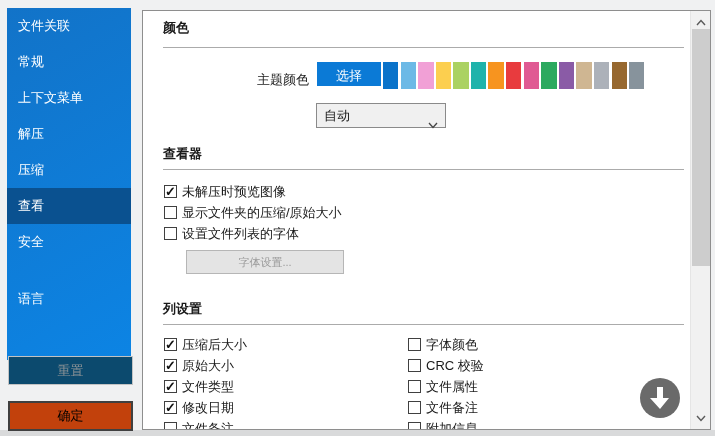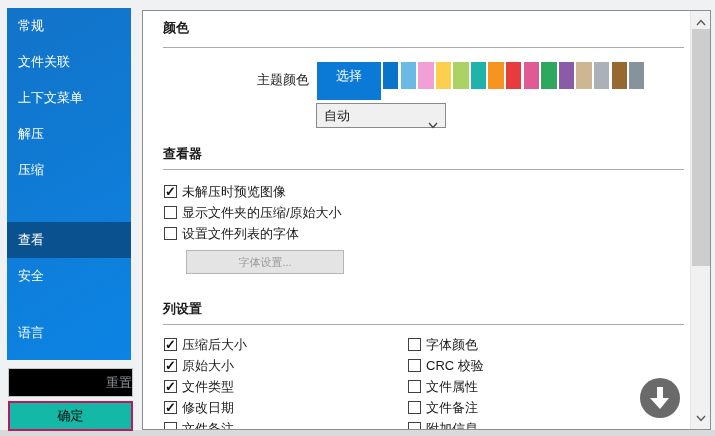--- a/index.html
+++ b/index.html
@@ -14,51 +14,51 @@
 
   
   .sidebar {
     position:absolute; left:7px; top:8px; width:124px; height:352px;
     background:linear-gradient(150deg,#1273c8 0%,#0c84e4 100%);
   }
   .side-item {
     height:36px; line-height:36px; padding-left:11px;
     color:#ffffff; font-size:13px; cursor:default;
   }
-  .side-item.selected { background:#0a5190;margin-top:34px; }
+  .side-item.selected { background:#0a5190; }
   .side-item.gap { margin-top:21px; }
 
   .btn-reset {
-    position:absolute; left:8px; top:368px; width:125px; height:29px;
-    background:#000000; border:1px solid #c3c3c3;
-    color:#8d9396; font-size:13px; text-align:right; line-height:27px;
+    position:absolute; left:8px; top:356px; width:125px; height:29px;
+    background:#0c4a6e; border:1px solid #c3c3c3;
+    color:#8d9396; font-size:13px; text-align:center; line-height:27px;
   }
   .btn-ok {
     position:absolute; left:8px; top:401px; width:125px; height:30px;
-    background:#14b8a6; border:2px solid #be185d;
+    background:#c2410c; border:2px solid #404040;
     color:#000; font-size:13px; text-align:center; line-height:26px;
   }
 
   .bottom-strip {
     position:absolute; left:0; top:430px; width:715px; height:6px;
     background:#d9dadb;
   }
 
   
   .panel {
     position:absolute; left:142px; top:10px; width:569px; height:420px;
     background:#ffffff; border:1px solid #8e8e8e; overflow:hidden;
   }
   .section-title { position:absolute; left:20px; font-weight:bold; font-size:13px; }
   .rule { position:absolute; left:20px; width:521px; height:1px; background:#ababab; }
 
   .row-label { position:absolute; font-size:13px; }
 
   .btn-choose {
-    position:absolute; left:174px; top:51px; width:64px; height:38px;
+    position:absolute; left:174px; top:51px; width:64px; height:24px;
     background:#0b7ad6; color:#fff; font-size:13px;
     text-align:center; line-height:27px;
   }
   .swatches {
     position:absolute; left:240px; top:51px; height:27px;
     display:flex; gap:2.2px;
   }
   .swatch { width:15.4px; height:27px; }
 
   .dropdown {
@@ -102,22 +102,22 @@
   .float-down {
     position:absolute; left:640px; top:378px; width:40px; height:40px;
     border-radius:50%; background:#6a6a6a; z-index:10;
     display:flex; align-items:center; justify-content:center;
   }
 </style>
 </head>
 <body>
 
 <div class="sidebar">
+  <div class="side-item">文件关联</div>
   <div class="side-item">常规</div>
-  <div class="side-item">文件关联</div>
   <div class="side-item">上下文菜单</div>
   <div class="side-item">解压</div>
   <div class="side-item">压缩</div>
   <div class="side-item selected">查看</div>
   <div class="side-item">安全</div>
   <div class="side-item gap">语言</div>
 </div>
 
 <div class="bottom-strip"></div>
 

